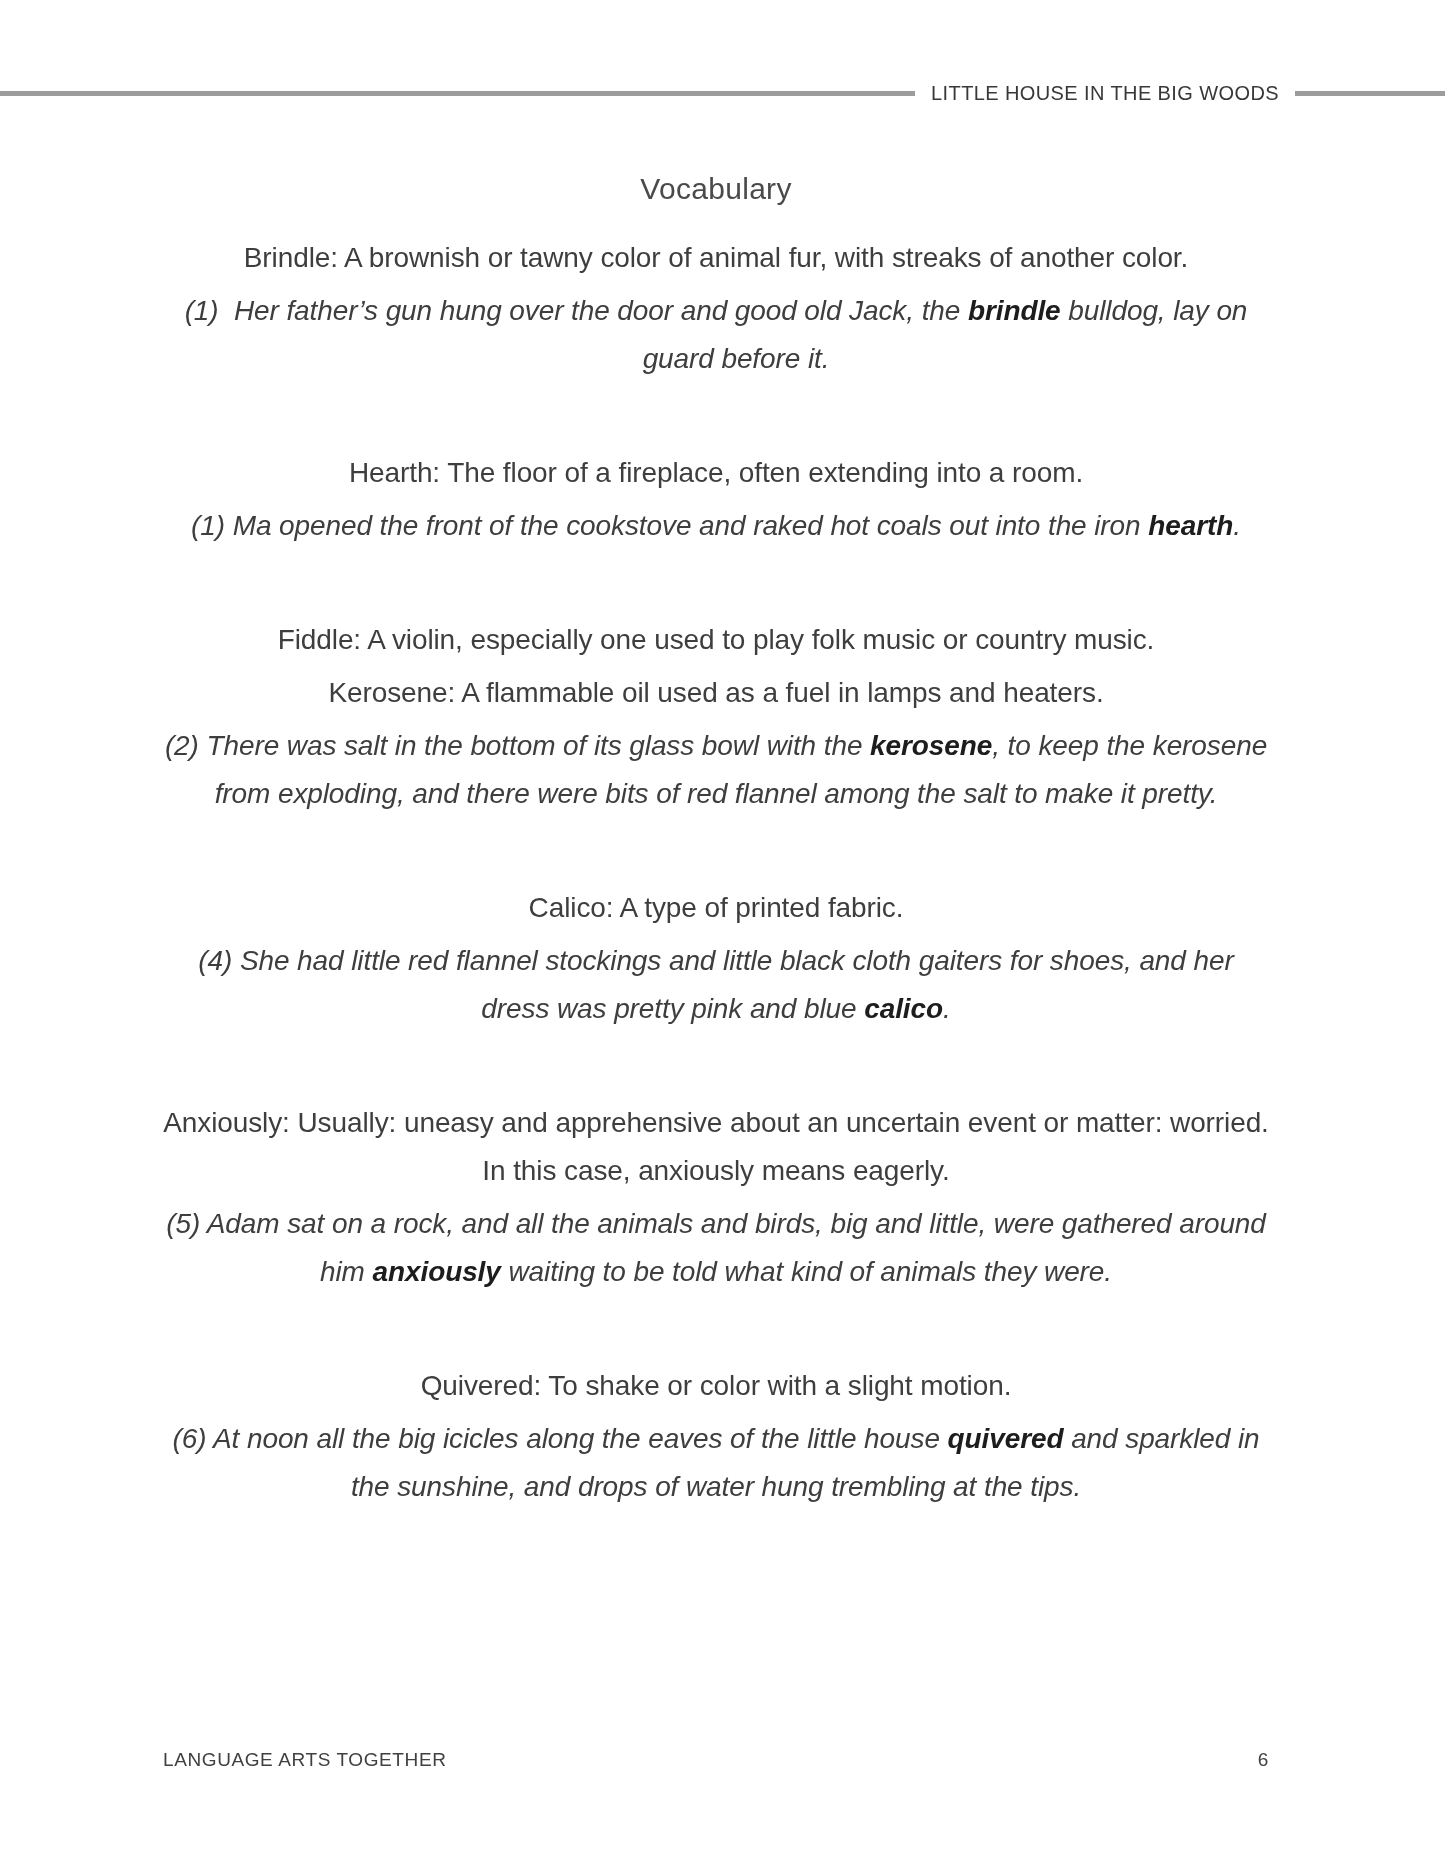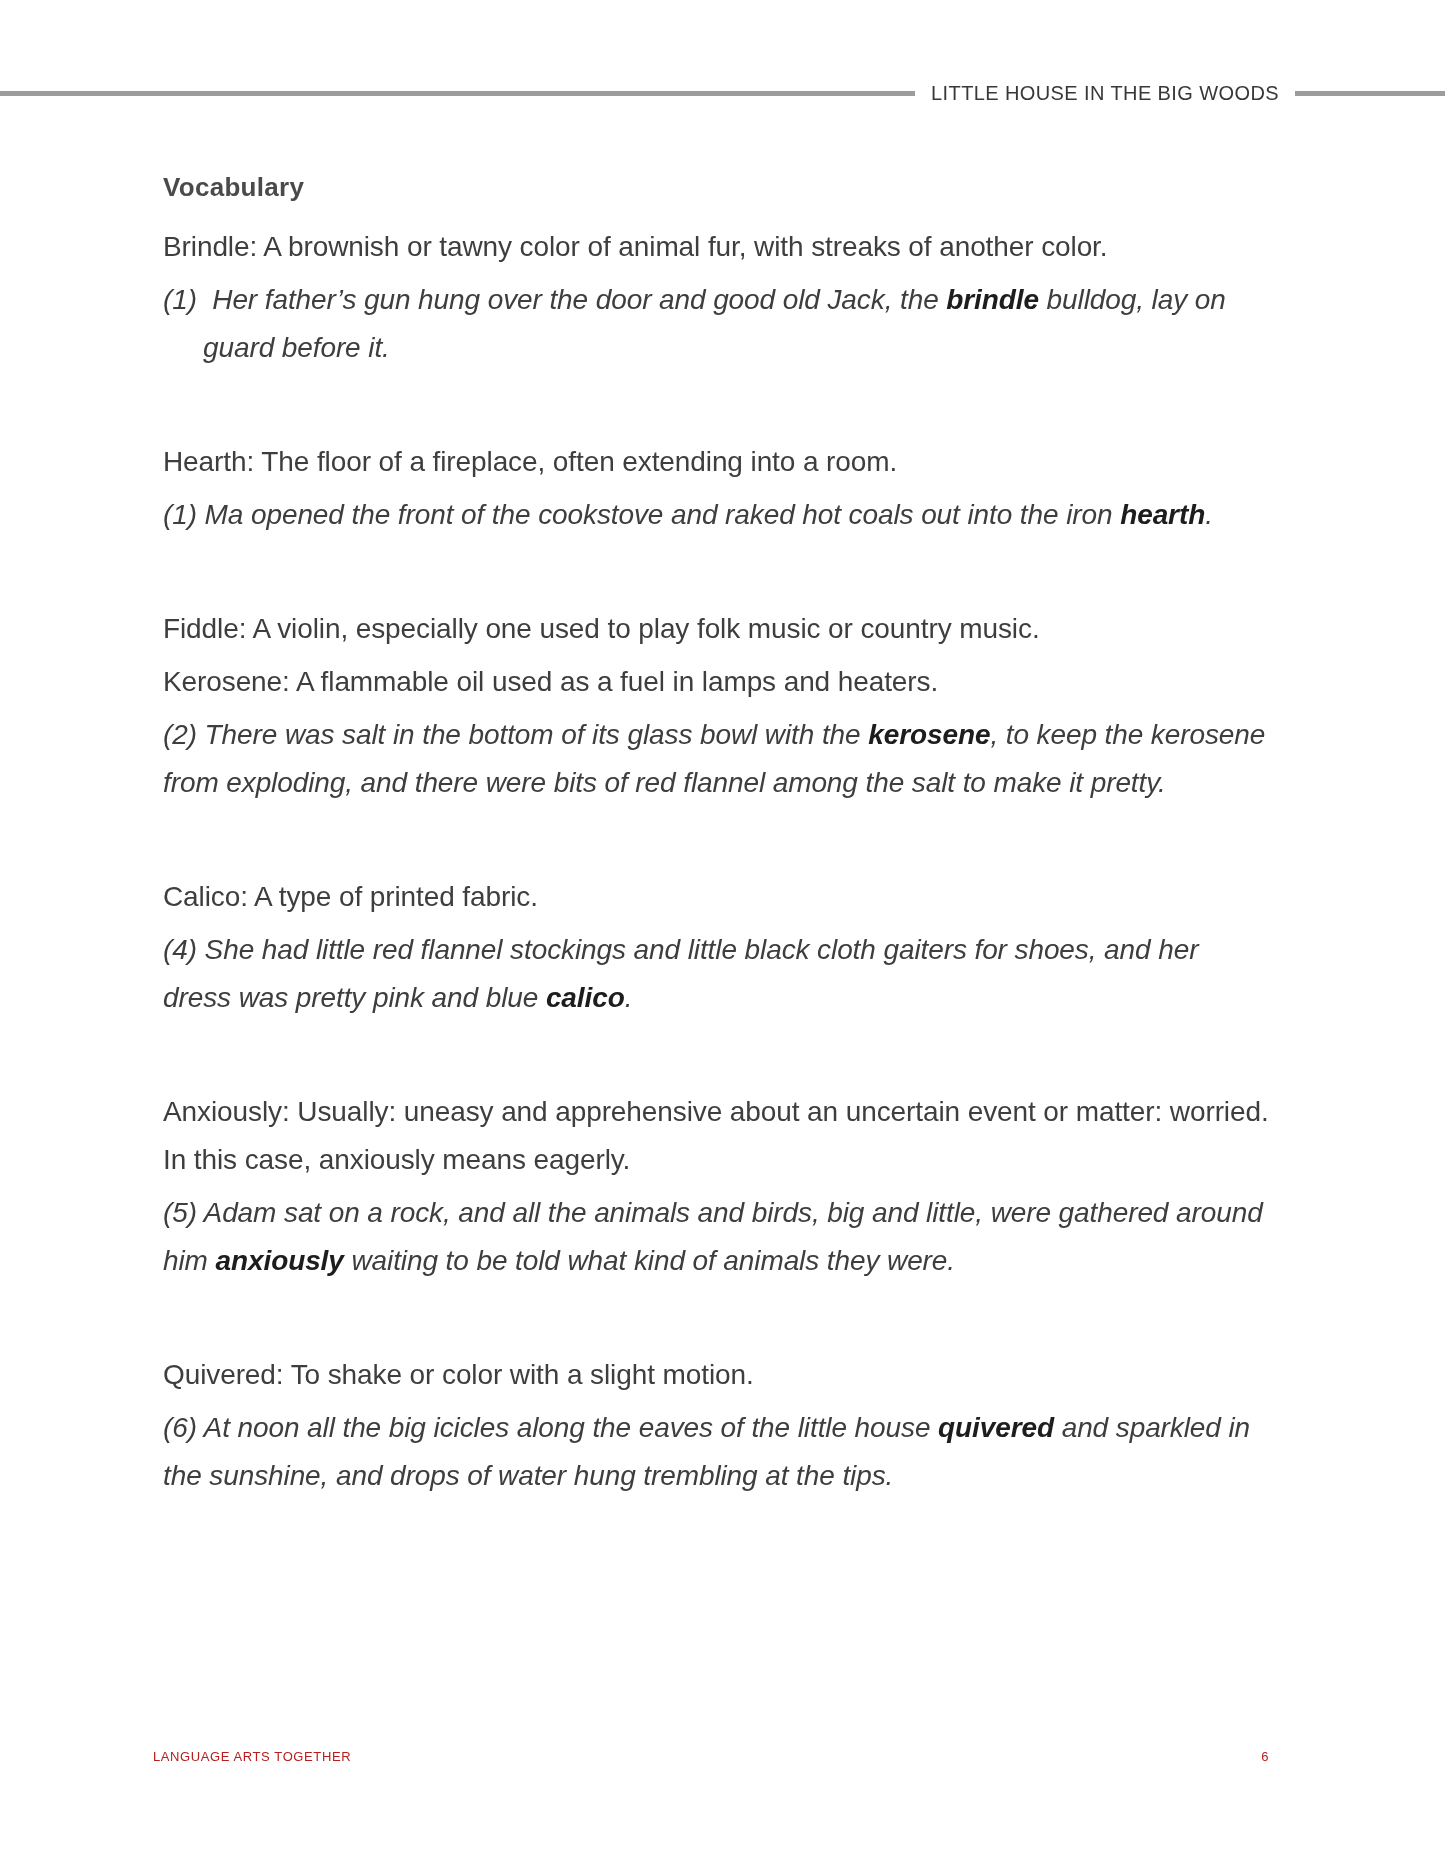--- a/index.html
+++ b/index.html
@@ -3,20 +3,21 @@
 <meta charset="utf-8">
 <style>
   html, body { margin: 0; padding: 0; background: #ffffff; }
   .page {
     position: relative;
     width: 1445px;
     height: 1869px;
     background: #ffffff;
     font-family: "Liberation Sans", sans-serif;
     overflow: hidden;
+    text-align: center;
   }
 
   
   .page-header {
     position: absolute;
     top: 82px;
     left: 0;
     right: 0;
     display: flex;
     align-items: center;
@@ -36,23 +37,23 @@
   }
 
   
   .content {
     position: absolute;
     top: 172px;
     left: 163px;
     width: 1106px;
   }
   .doc-title {
-    margin: 0 0 20px 0;
-    font-size: 26px;
-    font-weight: bold;
+    margin: 0 0 28px 0;
+    font-size: 30px;
+    font-weight: normal;
     color: #4a4a4a;
     letter-spacing: 0.3px;
   }
   .entry { margin: 0; }
   .def {
     margin: 0 0 5px 0;
     font-size: 28px;
     line-height: 48px;
     color: #3e3e3e;
     letter-spacing: -0.1px;
@@ -73,27 +74,27 @@
   }
   .hang {
     padding-left: 40px;
     text-indent: -40px;
   }
 
   
   .page-footer {
     position: absolute;
     top: 1749px;
-    left: 153px;
+    left: 163px;
     right: 176px;
     display: flex;
     justify-content: space-between;
     align-items: baseline;
-    font-size: 13px;
-    color: #b91c1c;
+    font-size: 19px;
+    color: #404040;
     letter-spacing: 0.6px;
   }
 </style>
 </head>
 <body>
 
 <div class="page">
 
   <header class="page-header">
     <div class="rule rule-left"></div>

